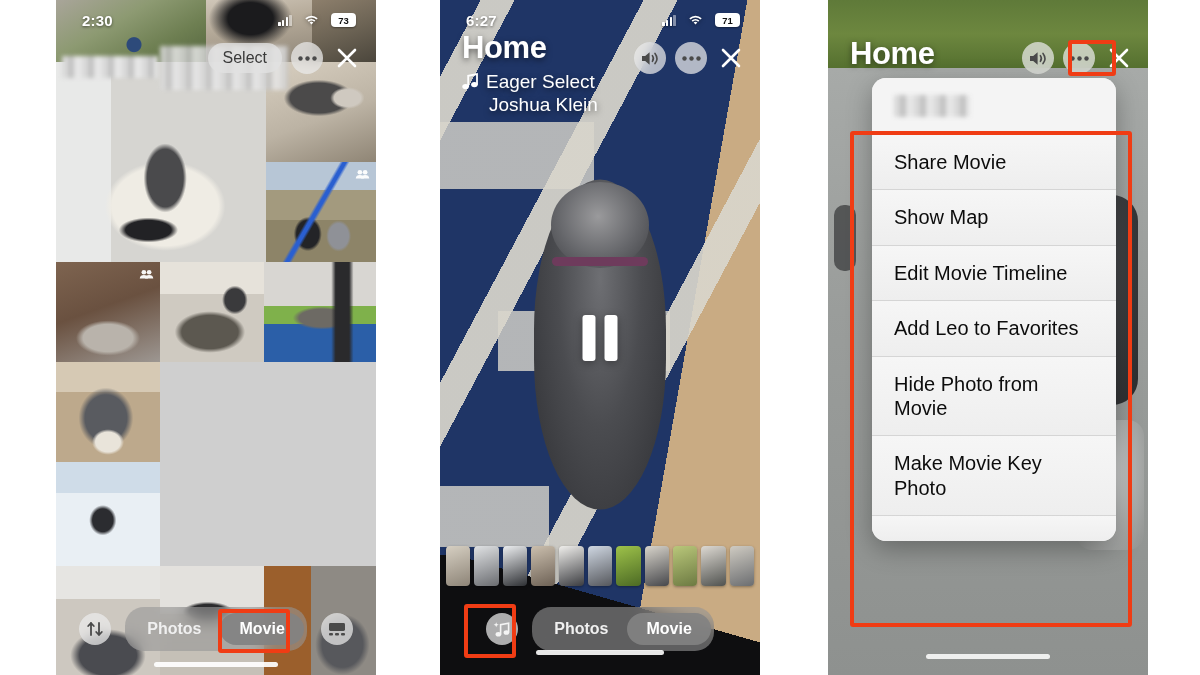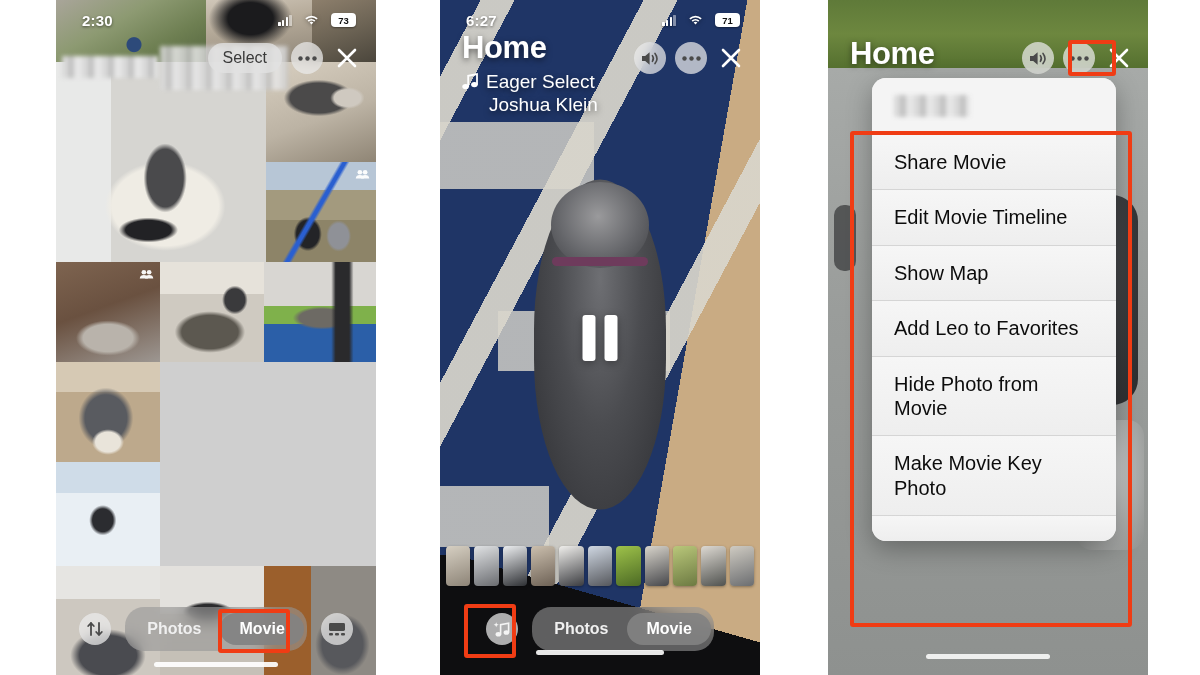--- a/index.html
+++ b/index.html
@@ -486,22 +486,22 @@
             <path d="M3 3 19 19M19 3 3 19" stroke="#fff" stroke-width="2.6" stroke-linecap="round"></path>
           </svg>
       </div>
     </div>
 
     <div class="ctxmenu">
       <div class="ctx-header">
         <div class="blur-patch" style="position:relative;width:76px;height:22px;border-radius:2px"></div>
       </div>
       <div class="ctx-item">Share Movie</div>
+      <div class="ctx-item">Show Map</div>
       <div class="ctx-item">Edit Movie Timeline</div>
-      <div class="ctx-item">Show Map</div>
       <div class="ctx-item">Add Leo to Favorites</div>
       <div class="ctx-item">Hide Photo from Movie</div>
       <div class="ctx-item">Make Movie Key Photo</div>
       <div class="ctx-item cut"></div>
     </div>
 
     <div class="home-indicator dark" style="bottom:16px"></div>
   </div>
 
   <div class="hl" style="left:1068px;top:40px;width:48px;height:36px"></div>

